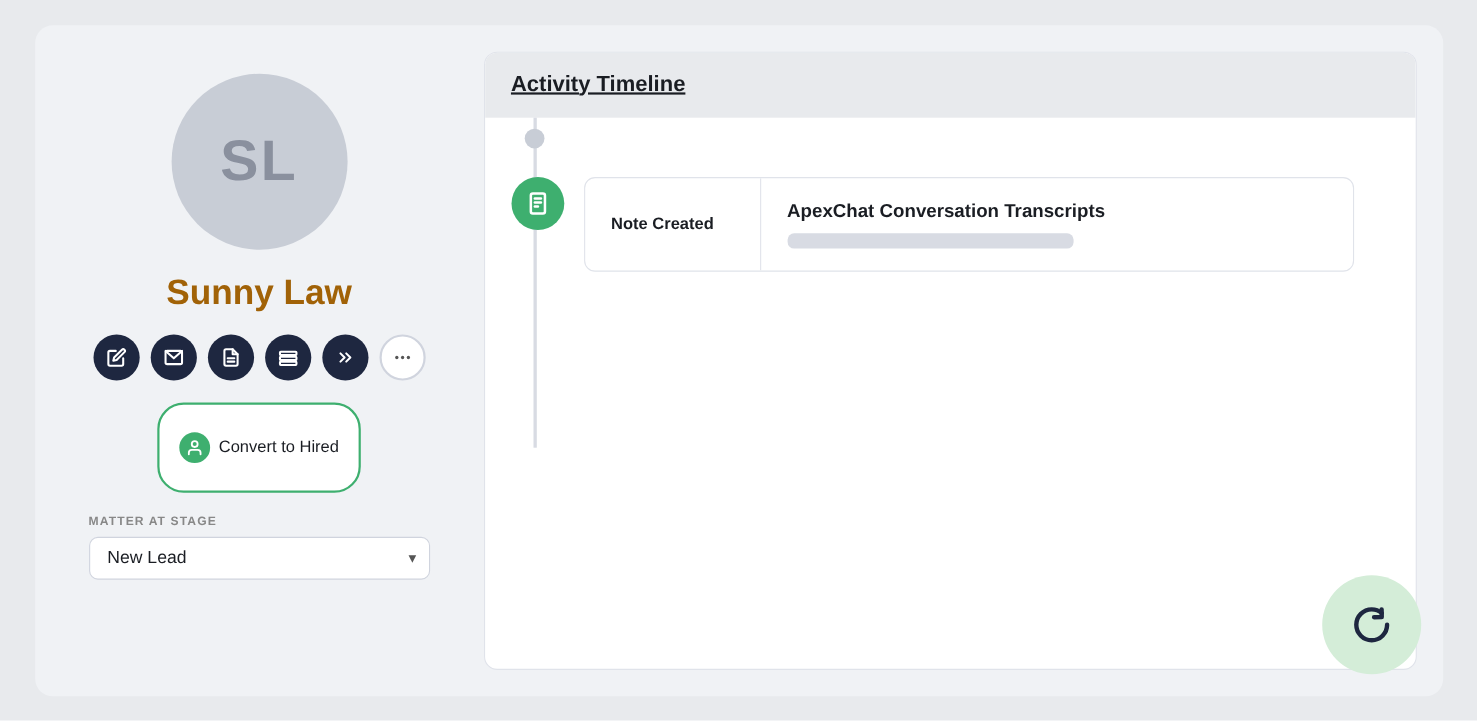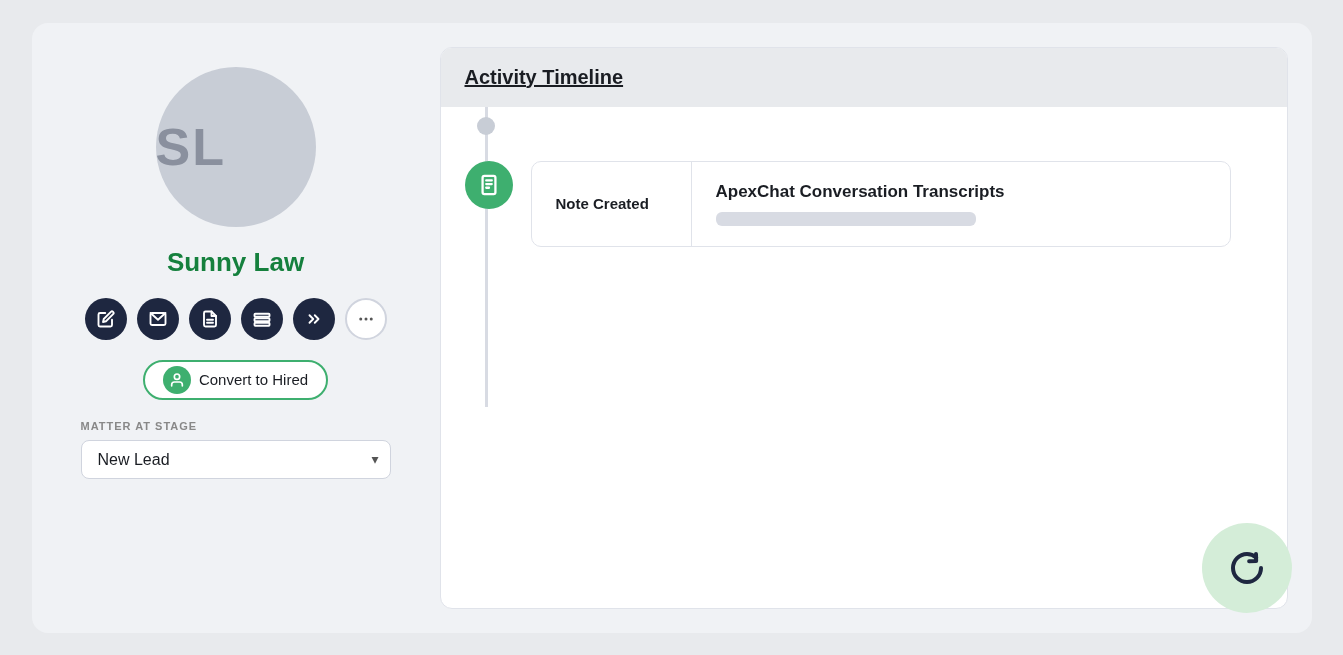--- a/index.html
+++ b/index.html
@@ -37,33 +37,34 @@
       gap: 20px;
     }
 
     .avatar-circle {
       width: 160px;
       height: 160px;
       border-radius: 50%;
       background: #c8cdd6;
       display: flex;
       align-items: center;
+      justify-content: center;
     }
 
     .avatar-initials {
       font-size: 52px;
       font-weight: 600;
       color: #8a909e;
       letter-spacing: 2px;
     }
 
     .contact-name {
-      font-size: 26px;
+      font-size: 32px;
       font-weight: 700;
-      color: #15803d;
+      color: #a16207;
       text-align: center;
     }
 
     .action-icons-row {
       display: flex;
       flex-direction: row;
       gap: 10px;
       align-items: center;
     }
 
@@ -87,21 +88,21 @@
       color: #555;
     }
 
     .convert-btn {
       display: flex;
       align-items: center;
       gap: 8px;
       background: #fff;
       border: 2px solid #3eaf6f;
       border-radius: 24px;
-      padding: 4px 18px;
+      padding: 25px 18px;
       cursor: pointer;
       font-size: 15px;
       font-weight: 500;
       color: #1a1d23;
     }
 
     .convert-btn-icon {
       width: 28px;
       height: 28px;
       border-radius: 50%;

